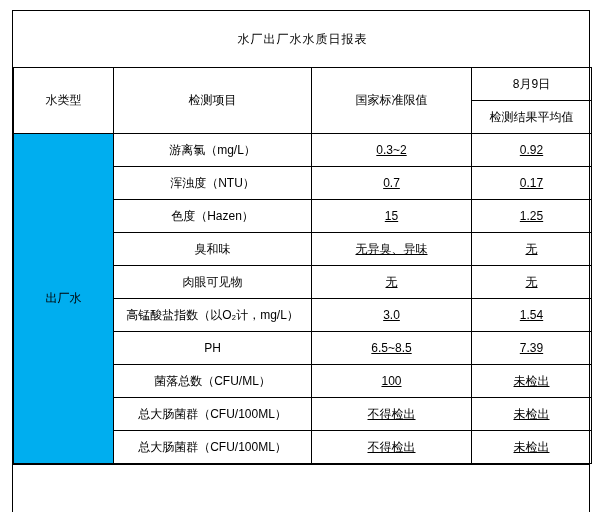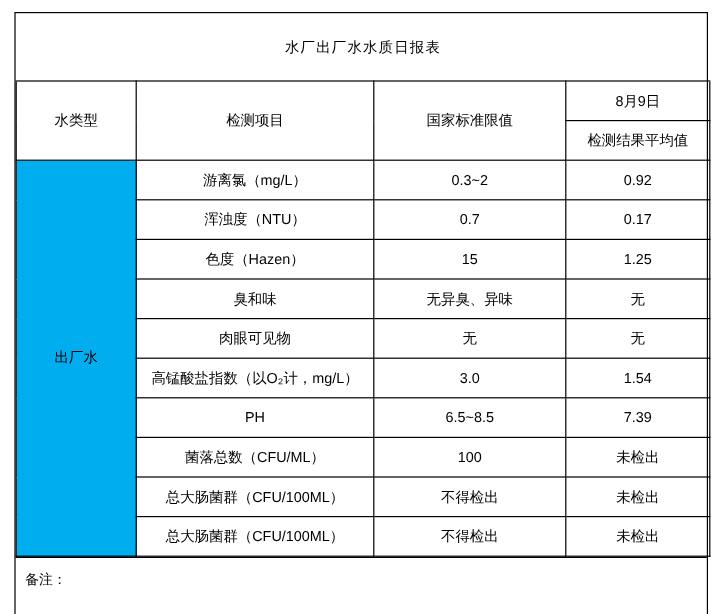--- a/index.html
+++ b/index.html
@@ -67,20 +67,21 @@
     width: 100px;
     margin-top: 25px;
   }
   .item-cell {
     text-align: left;
     padding-left: 8px;
     font-size: 12px;
   }
   .std-cell, .val-cell {
     font-size: 12px;
+    text-decoration: underline;
   }
   .notes {
     border-top: 1px solid #000;
     padding: 10px 8px 8px 8px;
     font-size: 11.5px;
     line-height: 1.65;
     text-align: justify;
     min-height: 120px;
     box-sizing: border-box;
   }
@@ -167,18 +168,17 @@
         </tr>
         <tr>
           <td class="item-cell">总大肠菌群（CFU/100ML）</td>
           <td class="std-cell">不得检出</td>
           <td class="val-cell">未检出</td>
         </tr>
       </tbody>
     </table>
 
     <div class="notes">
-      <div>备注：</div>
 
     </div>
 
   </div>
 </div>
 
 </body></html>

